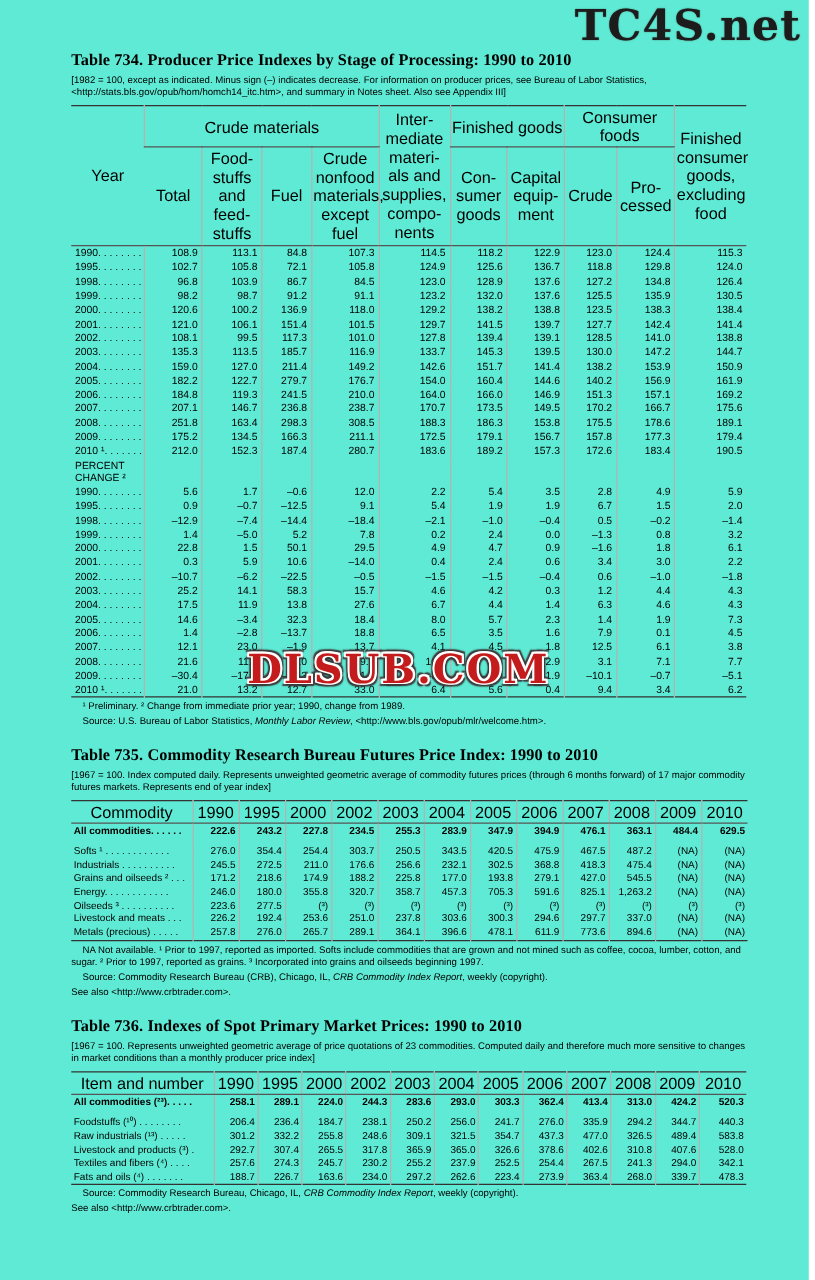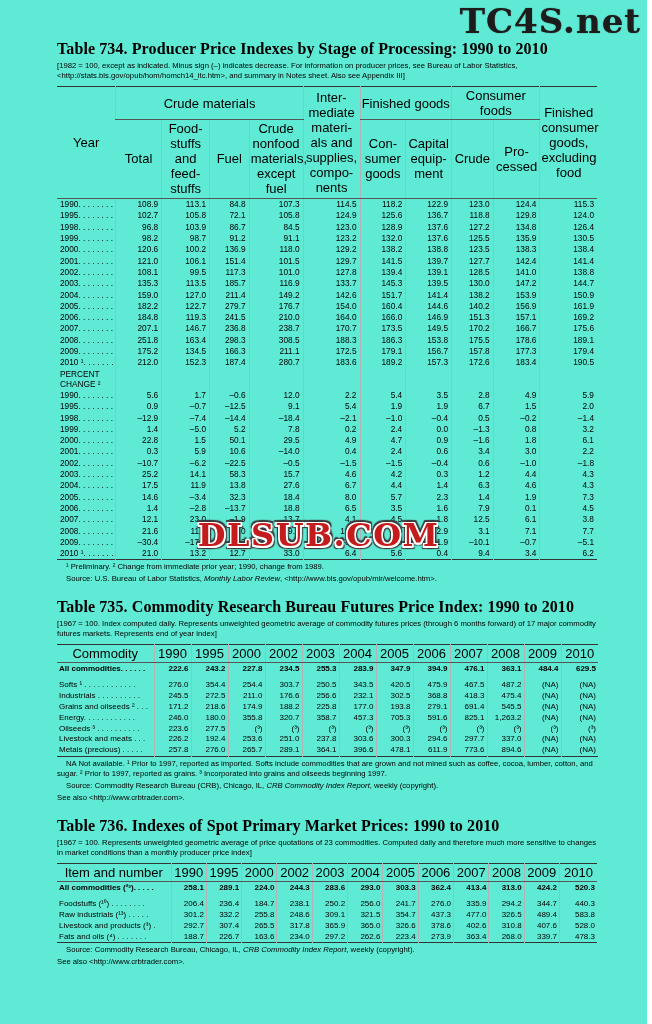--- a/index.html
+++ b/index.html
@@ -1,21 +1,21 @@
 <!DOCTYPE html>
 <html><head>
 <meta charset="utf-8">
 <style>
   html,body{margin:0;padding:0;background:#ffffff;}
   .page{position:relative;width:647px;height:1024px;background:#5eead4;overflow:hidden;
         font-family:"Liberation Sans",sans-serif;color:#000;}
   .content{position:absolute;left:57px;top:40px;width:540px;}
   section{margin-bottom:14px;}
 
-  .tbl-title{font-family:"Liberation Serif",serif;font-size:16px;font-weight:700;
+  .tbl-title{font-family:"Liberation Serif",serif;font-size:13px;font-weight:700;
              letter-spacing:.1px;margin:0 0 3px 0;}
   .tbl-note{font-size:7.7px;line-height:1.3;margin:0 0 5px 0;}
 
   .datatable{width:100%;border-collapse:collapse;table-layout:fixed;
              border-top:1.4px solid #333;border-bottom:1.4px solid #333;}
   .datatable th,.datatable td{border-left:1px solid #b3b3b3;font-weight:normal;}
   .datatable th:first-child,.datatable td:first-child{border-left:none;}
   .datatable thead th{font-size:13px;line-height:1.16;text-align:center;vertical-align:middle;
                       padding:1px 1px;border-bottom:1px solid #555;}
   .t734 thead tr:nth-child(2) th{height:56px;}
@@ -611,21 +611,21 @@
             <tr>
               <td class="rowlabel">Grains and oilseeds ² . . .</td>
               <td class="num">171.2</td>
               <td class="num">218.6</td>
               <td class="num">174.9</td>
               <td class="num">188.2</td>
               <td class="num">225.8</td>
               <td class="num">177.0</td>
               <td class="num">193.8</td>
               <td class="num">279.1</td>
-              <td class="num">691.4</td>
+              <td class="num">427.0</td>
               <td class="num">545.5</td>
               <td class="num">(NA)</td>
               <td class="num">(NA)</td>
             </tr>
             <tr>
               <td class="rowlabel">Energy. . . . . . . . . . . .</td>
               <td class="num">246.0</td>
               <td class="num">180.0</td>
               <td class="num">355.8</td>
               <td class="num">320.7</td>
@@ -796,20 +796,35 @@
               <td class="num">365.9</td>
               <td class="num">365.0</td>
               <td class="num">326.6</td>
               <td class="num">378.6</td>
               <td class="num">402.6</td>
               <td class="num">310.8</td>
               <td class="num">407.6</td>
               <td class="num">528.0</td>
             </tr>
             <tr>
+              <td class="rowlabel">Textiles and fibers (⁴) . . . .</td>
+              <td class="num">257.6</td>
+              <td class="num">274.3</td>
+              <td class="num">245.7</td>
+              <td class="num">230.2</td>
+              <td class="num">255.2</td>
+              <td class="num">237.9</td>
+              <td class="num">252.5</td>
+              <td class="num">254.4</td>
+              <td class="num">267.5</td>
+              <td class="num">241.3</td>
+              <td class="num">294.0</td>
+              <td class="num">342.1</td>
+            </tr>
+            <tr>
               <td class="rowlabel">Fats and oils (⁴) . . . . . . .</td>
               <td class="num">188.7</td>
               <td class="num">226.7</td>
               <td class="num">163.6</td>
               <td class="num">234.0</td>
               <td class="num">297.2</td>
               <td class="num">262.6</td>
               <td class="num">223.4</td>
               <td class="num">273.9</td>
               <td class="num">363.4</td>

